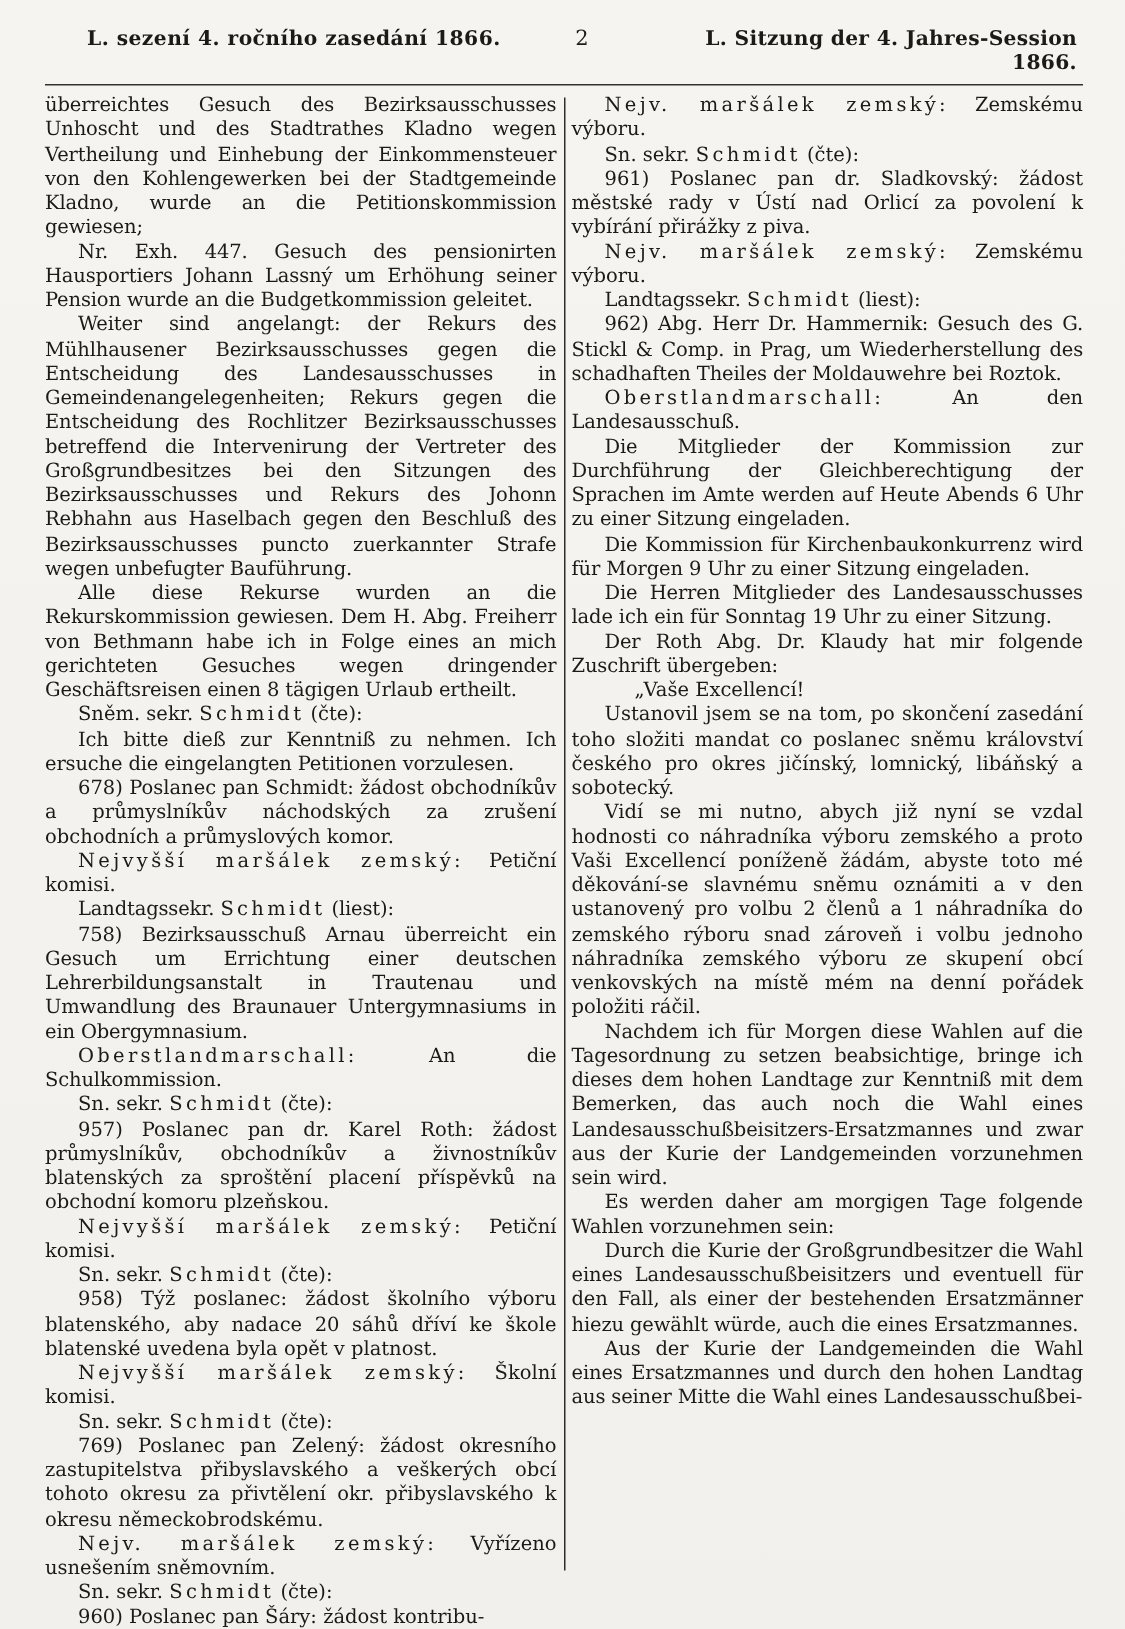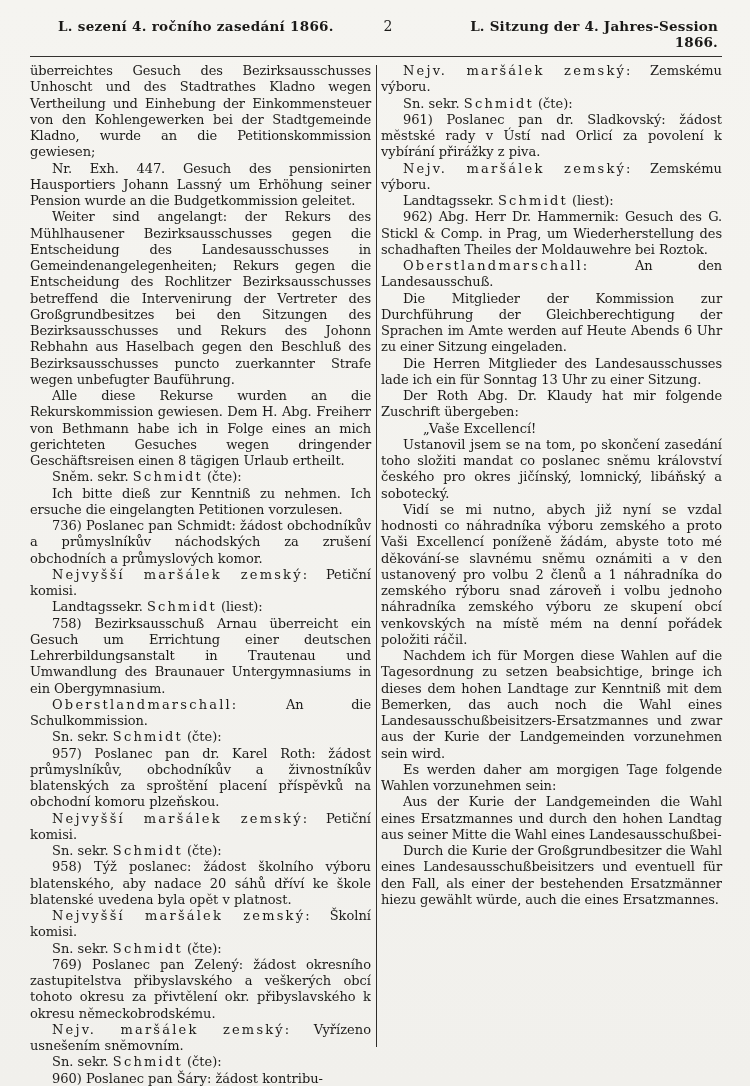--- a/index.html
+++ b/index.html
@@ -68,21 +68,21 @@
   </div>
   <div class="header-rule"></div>
   <div class="columns">
     <div class="col" id="col-left">
         <p class="para fraktur"><span>überreichtes Gesuch des Bezirksausschusses Unhoscht und des Stadtrathes Kladno wegen Vertheilung und Einhebung der Einkommensteuer von den Kohlengewerken bei der Stadtgemeinde Kladno, wurde an die Petitionskommission gewiesen;</span></p>
         <p class="para indent fraktur"><span>Nr. Exh. 447. Gesuch des pensionirten Hausportiers Johann Lassný um Erhöhung seiner Pension wurde an die Budgetkommission geleitet.</span></p>
         <p class="para indent fraktur"><span>Weiter sind angelangt: der Rekurs des Mühlhausener Bezirksausschusses gegen die Entscheidung des Landesausschusses in Gemeindenangelegenheiten; Rekurs gegen die Entscheidung des Rochlitzer Bezirksausschusses betreffend die Intervenirung der Vertreter des Großgrundbesitzes bei den Sitzungen des Bezirksausschusses und Rekurs des Johonn Rebhahn aus Haselbach gegen den Beschluß des Bezirksausschusses puncto zuerkannter Strafe wegen unbefugter Bauführung.</span></p>
         <p class="para indent fraktur"><span>Alle diese Rekurse wurden an die Rekurskommission gewiesen. Dem H. Abg. Freiherr von Bethmann habe ich in Folge eines an mich gerichteten Gesuches wegen dringender Geschäftsreisen einen 8 tägigen Urlaub ertheilt.</span></p>
         <p class="para indent"><span>Sněm. sekr. </span><span class="spaced">Schmidt</span><span> (čte):</span></p>
         <p class="para indent fraktur"><span>Ich bitte dieß zur Kenntniß zu nehmen. Ich ersuche die eingelangten Petitionen vorzulesen.</span></p>
-        <p class="para indent"><span>736) Poslanec pan Schmidt: žádost obchodníkův a průmyslníkův náchodských za zrušení obchodních a průmyslových komor.</span></p>
+        <p class="para indent"><span>678) Poslanec pan Schmidt: žádost obchodníkův a průmyslníkův náchodských za zrušení obchodních a průmyslových komor.</span></p>
         <p class="para indent"><span class="spaced">Nejvyšší maršálek zemský:</span><span> Petiční komisi.</span></p>
         <p class="para indent fraktur"><span>Landtagssekr. </span><span class="spaced">Schmidt</span><span> (liest):</span></p>
         <p class="para indent fraktur"><span>758) Bezirksausschuß Arnau überreicht ein Gesuch um Errichtung einer deutschen Lehrerbildungsanstalt in Trautenau und Umwandlung des Braunauer Untergymnasiums in ein Obergymnasium.</span></p>
         <p class="para indent fraktur"><span class="spaced">Oberstlandmarschall:</span><span> An die Schulkommission.</span></p>
         <p class="para indent"><span>Sn. sekr. </span><span class="spaced">Schmidt</span><span> (čte):</span></p>
         <p class="para indent"><span>957) Poslanec pan dr. Karel Roth: žádost průmyslníkův, obchodníkův a živnostníkův blatenských za sproštění placení příspěvků na obchodní komoru plzeňskou.</span></p>
         <p class="para indent"><span class="spaced">Nejvyšší maršálek zemský:</span><span> Petiční komisi.</span></p>
         <p class="para indent"><span>Sn. sekr. </span><span class="spaced">Schmidt</span><span> (čte):</span></p>
         <p class="para indent"><span>958) Týž poslanec: žádost školního výboru blatenského, aby nadace 20 sáhů dříví ke škole blatenské uvedena byla opět v platnost.</span></p>
         <p class="para indent"><span class="spaced">Nejvyšší maršálek zemský:</span><span> Školní komisi.</span></p>
@@ -95,24 +95,25 @@
     <div class="divider"></div>
     <div class="col" id="col-right">
         <p class="para indent"><span class="spaced">Nejv. maršálek zemský:</span><span> Zemskému výboru.</span></p>
         <p class="para indent"><span>Sn. sekr. </span><span class="spaced">Schmidt</span><span> (čte):</span></p>
         <p class="para indent"><span>961) Poslanec pan dr. Sladkovský: žádost městské rady v Ústí nad Orlicí za povolení k vybírání přirážky z piva.</span></p>
         <p class="para indent"><span class="spaced">Nejv. maršálek zemský:</span><span> Zemskému výboru.</span></p>
         <p class="para indent fraktur"><span>Landtagssekr. </span><span class="spaced">Schmidt</span><span> (liest):</span></p>
         <p class="para indent fraktur"><span>962) Abg. Herr Dr. Hammernik: Gesuch des G. Stickl &amp; Comp. in Prag, um Wiederherstellung des schadhaften Theiles der Moldauwehre bei Roztok.</span></p>
         <p class="para indent fraktur"><span class="spaced">Oberstlandmarschall:</span><span> An den Landesausschuß.</span></p>
         <p class="para indent fraktur"><span>Die Mitglieder der Kommission zur Durchführung der Gleichberechtigung der Sprachen im Amte werden auf Heute Abends 6 Uhr zu einer Sitzung eingeladen.</span></p>
-        <p class="para indent fraktur"><span>Die Herren Mitglieder des Landesausschusses lade ich ein für Sonntag 13 Uhr zu einer Sitzung.</span></p>
+        <p class="para indent fraktur"><span>Die Kommission für Kirchenbaukonkurrenz wird für Morgen 9 Uhr zu einer Sitzung eingeladen.</span></p>
+        <p class="para indent fraktur"><span>Die Herren Mitglieder des Landesausschusses lade ich ein für Sonntag 19 Uhr zu einer Sitzung.</span></p>
         <p class="para indent fraktur"><span>Der Roth Abg. Dr. Klaudy hat mir folgende Zuschrift übergeben:</span></p>
         <p class="para indent-deep"><span>„Vaše Excellencí!</span></p>
         <p class="para indent"><span>Ustanovil jsem se na tom, po skončení zasedání toho složiti mandat co poslanec sněmu království českého pro okres jičínský, lomnický, libáňský a sobotecký.</span></p>
         <p class="para indent"><span>Vidí se mi nutno, abych již nyní se vzdal hodnosti co náhradníka výboru zemského a proto Vaši Excellencí poníženě žádám, abyste toto mé děkování-se slavnému sněmu oznámiti a v den ustanovený pro volbu 2 členů a 1 náhradníka do zemského rýboru snad zároveň i volbu jednoho náhradníka zemského výboru ze skupení obcí venkovských na místě mém na denní pořádek položiti ráčil.</span></p>
         <p class="para indent fraktur"><span>Nachdem ich für Morgen diese Wahlen auf die Tagesordnung zu setzen beabsichtige, bringe ich dieses dem hohen Landtage zur Kenntniß mit dem Bemerken, das auch noch die Wahl eines Landesausschußbeisitzers-Ersatzmannes und zwar aus der Kurie der Landgemeinden vorzunehmen sein wird.</span></p>
         <p class="para indent fraktur"><span>Es werden daher am morgigen Tage folgende Wahlen vorzunehmen sein:</span></p>
+        <p class="para indent fraktur"><span>Durch die Kurie der Großgrundbesitzer die Wahl eines Landesausschußbeisitzers und eventuell für den Fall, als einer der bestehenden Ersatzmänner hiezu gewählt würde, auch die eines Ersatzmannes.</span></p>
         <p class="para indent fraktur"><span>Aus der Kurie der Landgemeinden die Wahl eines Ersatzmannes und durch den hohen Landtag aus seiner Mitte die Wahl eines Landesausschußbei-</span></p>
-        <p class="para indent fraktur"><span>Durch die Kurie der Großgrundbesitzer die Wahl eines Landesausschußbeisitzers und eventuell für den Fall, als einer der bestehenden Ersatzmänner hiezu gewählt würde, auch die eines Ersatzmannes.</span></p>
       </div>
   </div>
 </div>
 
 </body></html>

